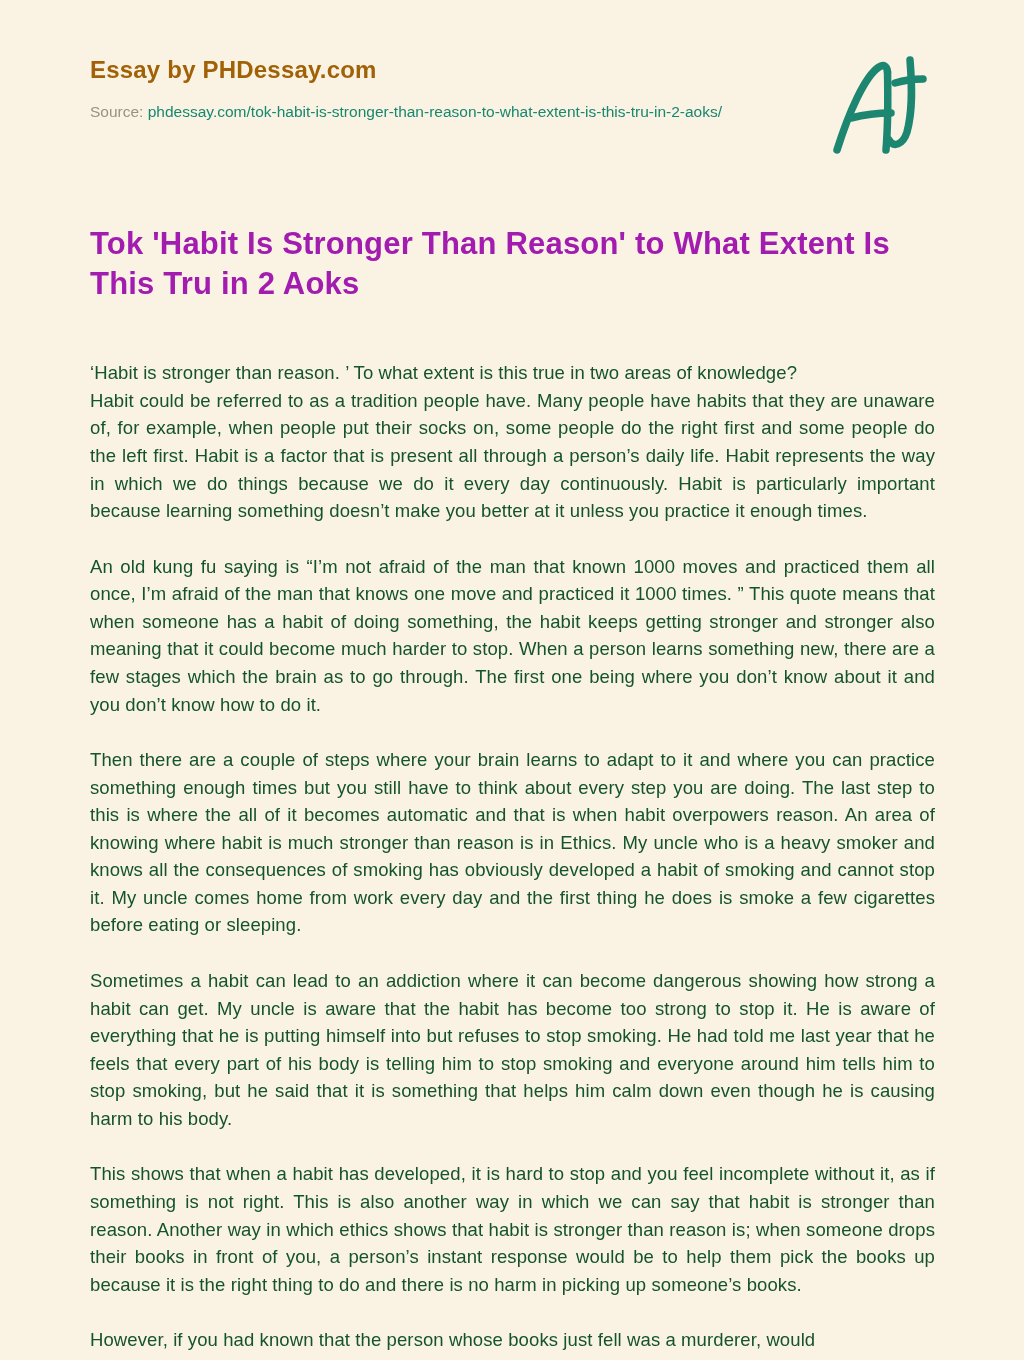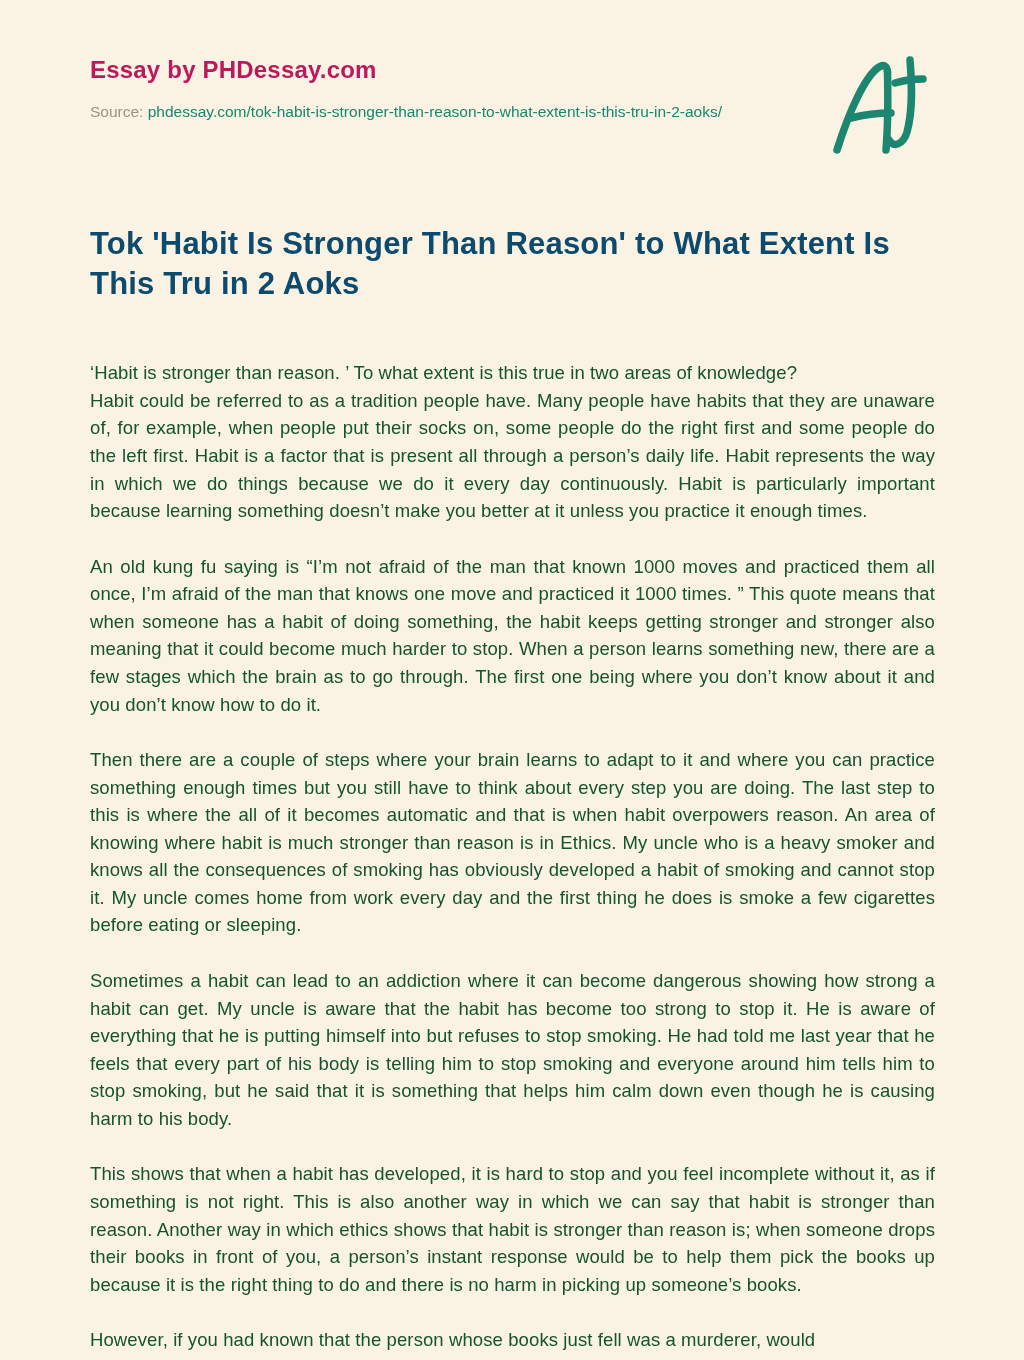--- a/index.html
+++ b/index.html
@@ -29,21 +29,21 @@
     align-items: flex-start;
   }
 
   .header-left {
     max-width: 700px;
   }
 
   .site-title {
     font-size: 24px;
     font-weight: 700;
-    color: #be185d;
+    color: #a16207;
     letter-spacing: 0.2px;
     margin-top: 6px;
   }
 
   .source-line {
     margin-top: 16px;
     font-size: 15.5px;
     line-height: 1.55;
     max-width: 680px;
     word-break: break-all;
@@ -66,21 +66,21 @@
     height: 110px;
     flex: 0 0 auto;
     margin-right: 8px;
   }
 
   .article-title {
     margin-top: 64px;
     font-size: 31px;
     line-height: 1.28;
     font-weight: 700;
-    color: #0c4a6e;
+    color: #a21caf;
     letter-spacing: 0.2px;
     max-width: 850px;
   }
 
   .essay-body {
     margin-top: 56px;
   }
 
   .para {
     font-size: 18.5px;

